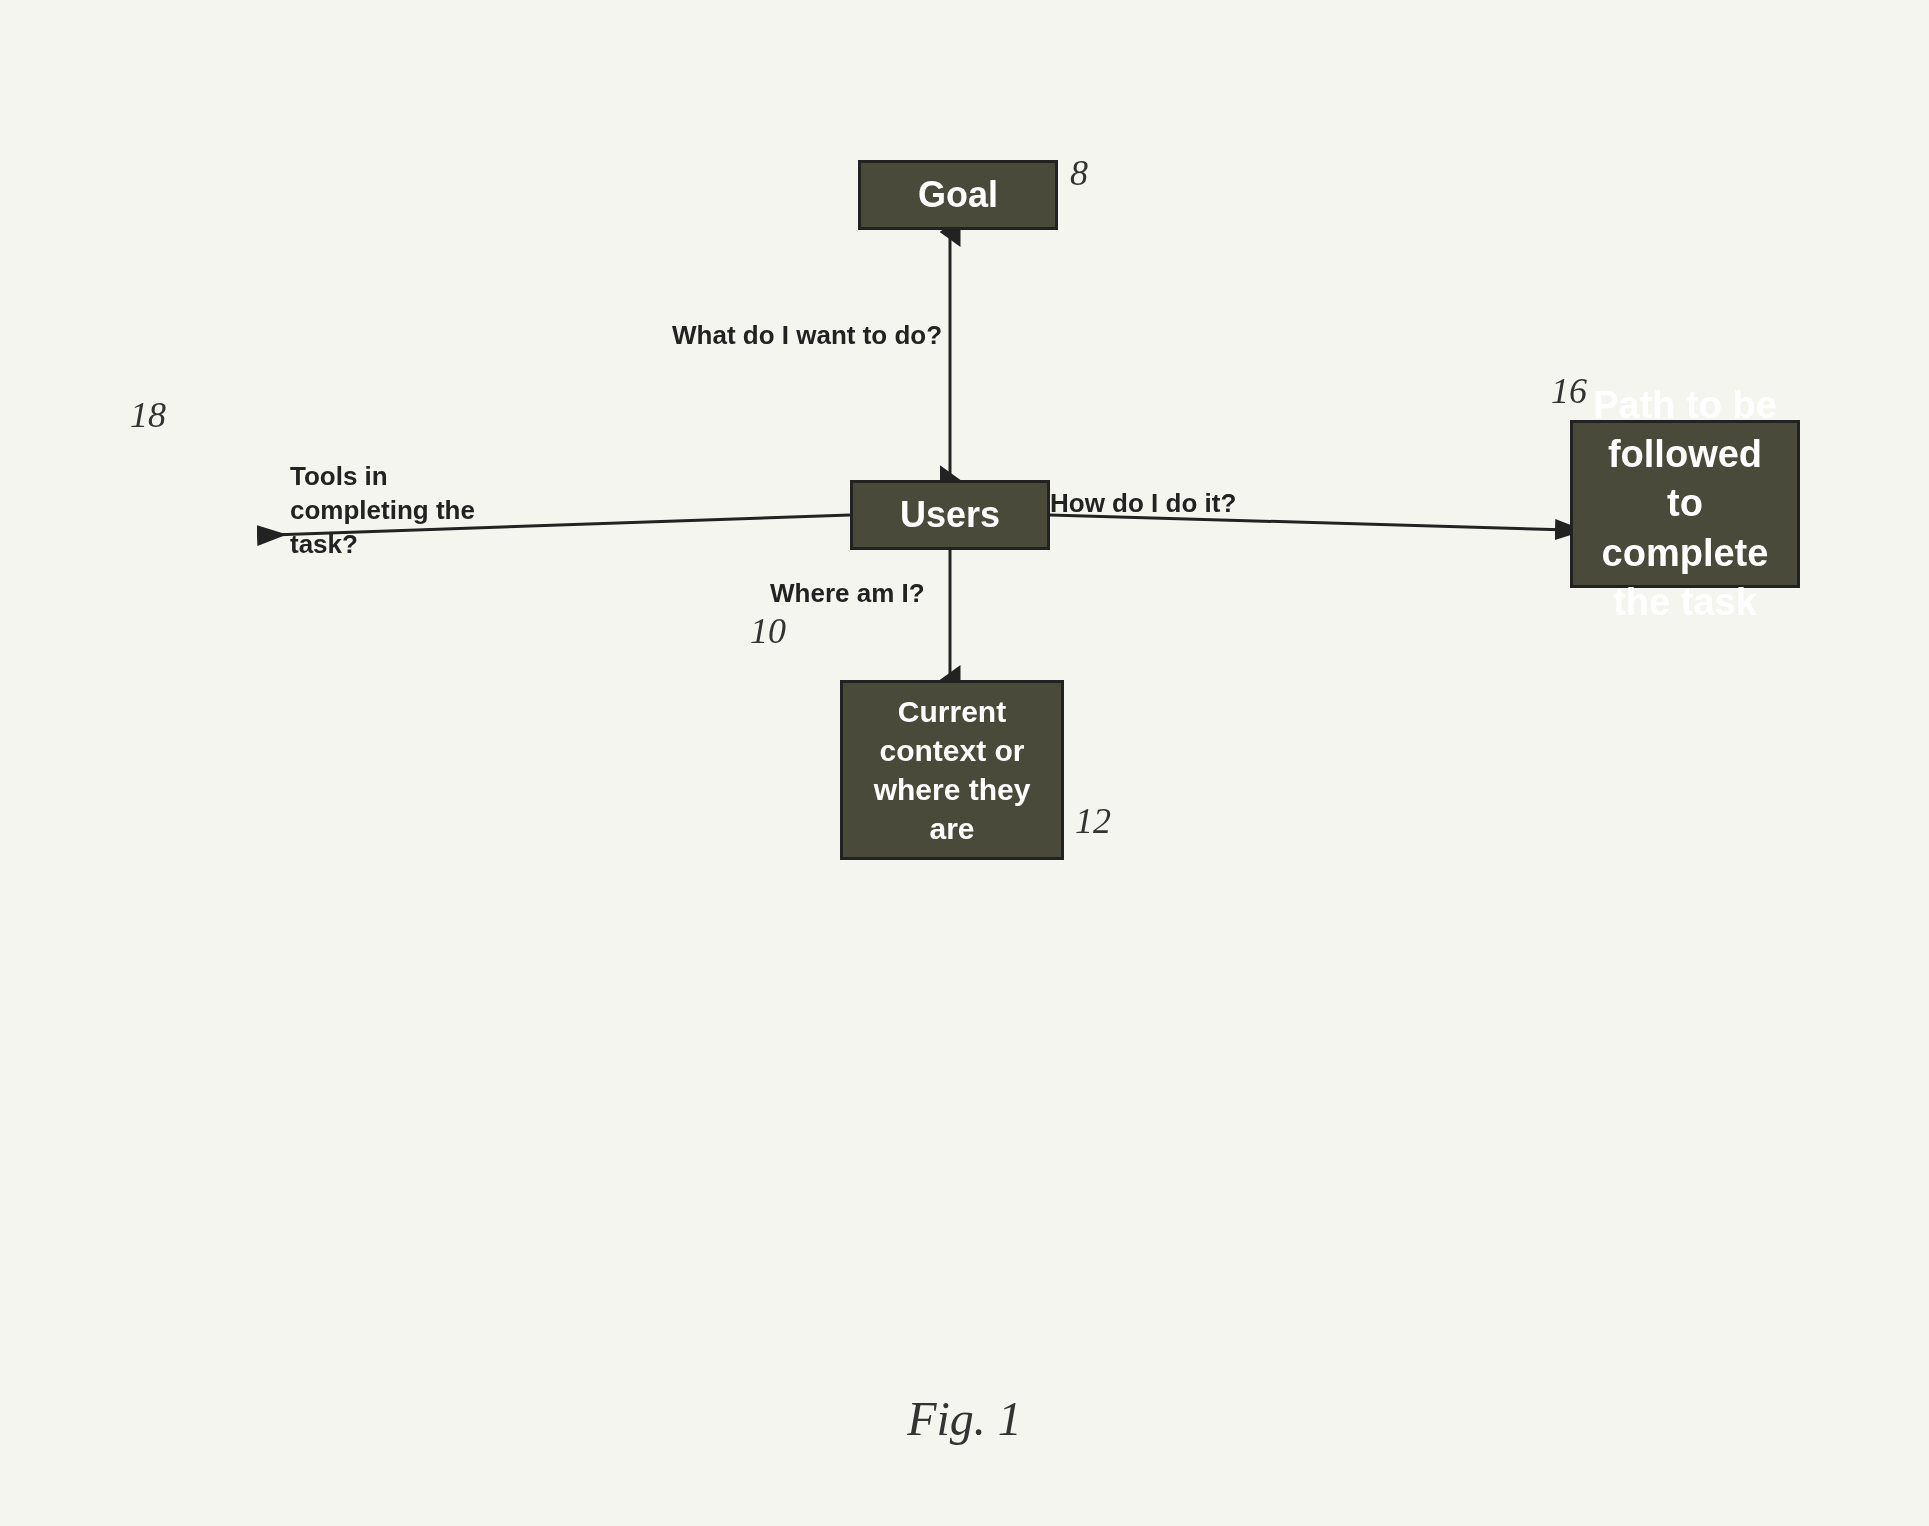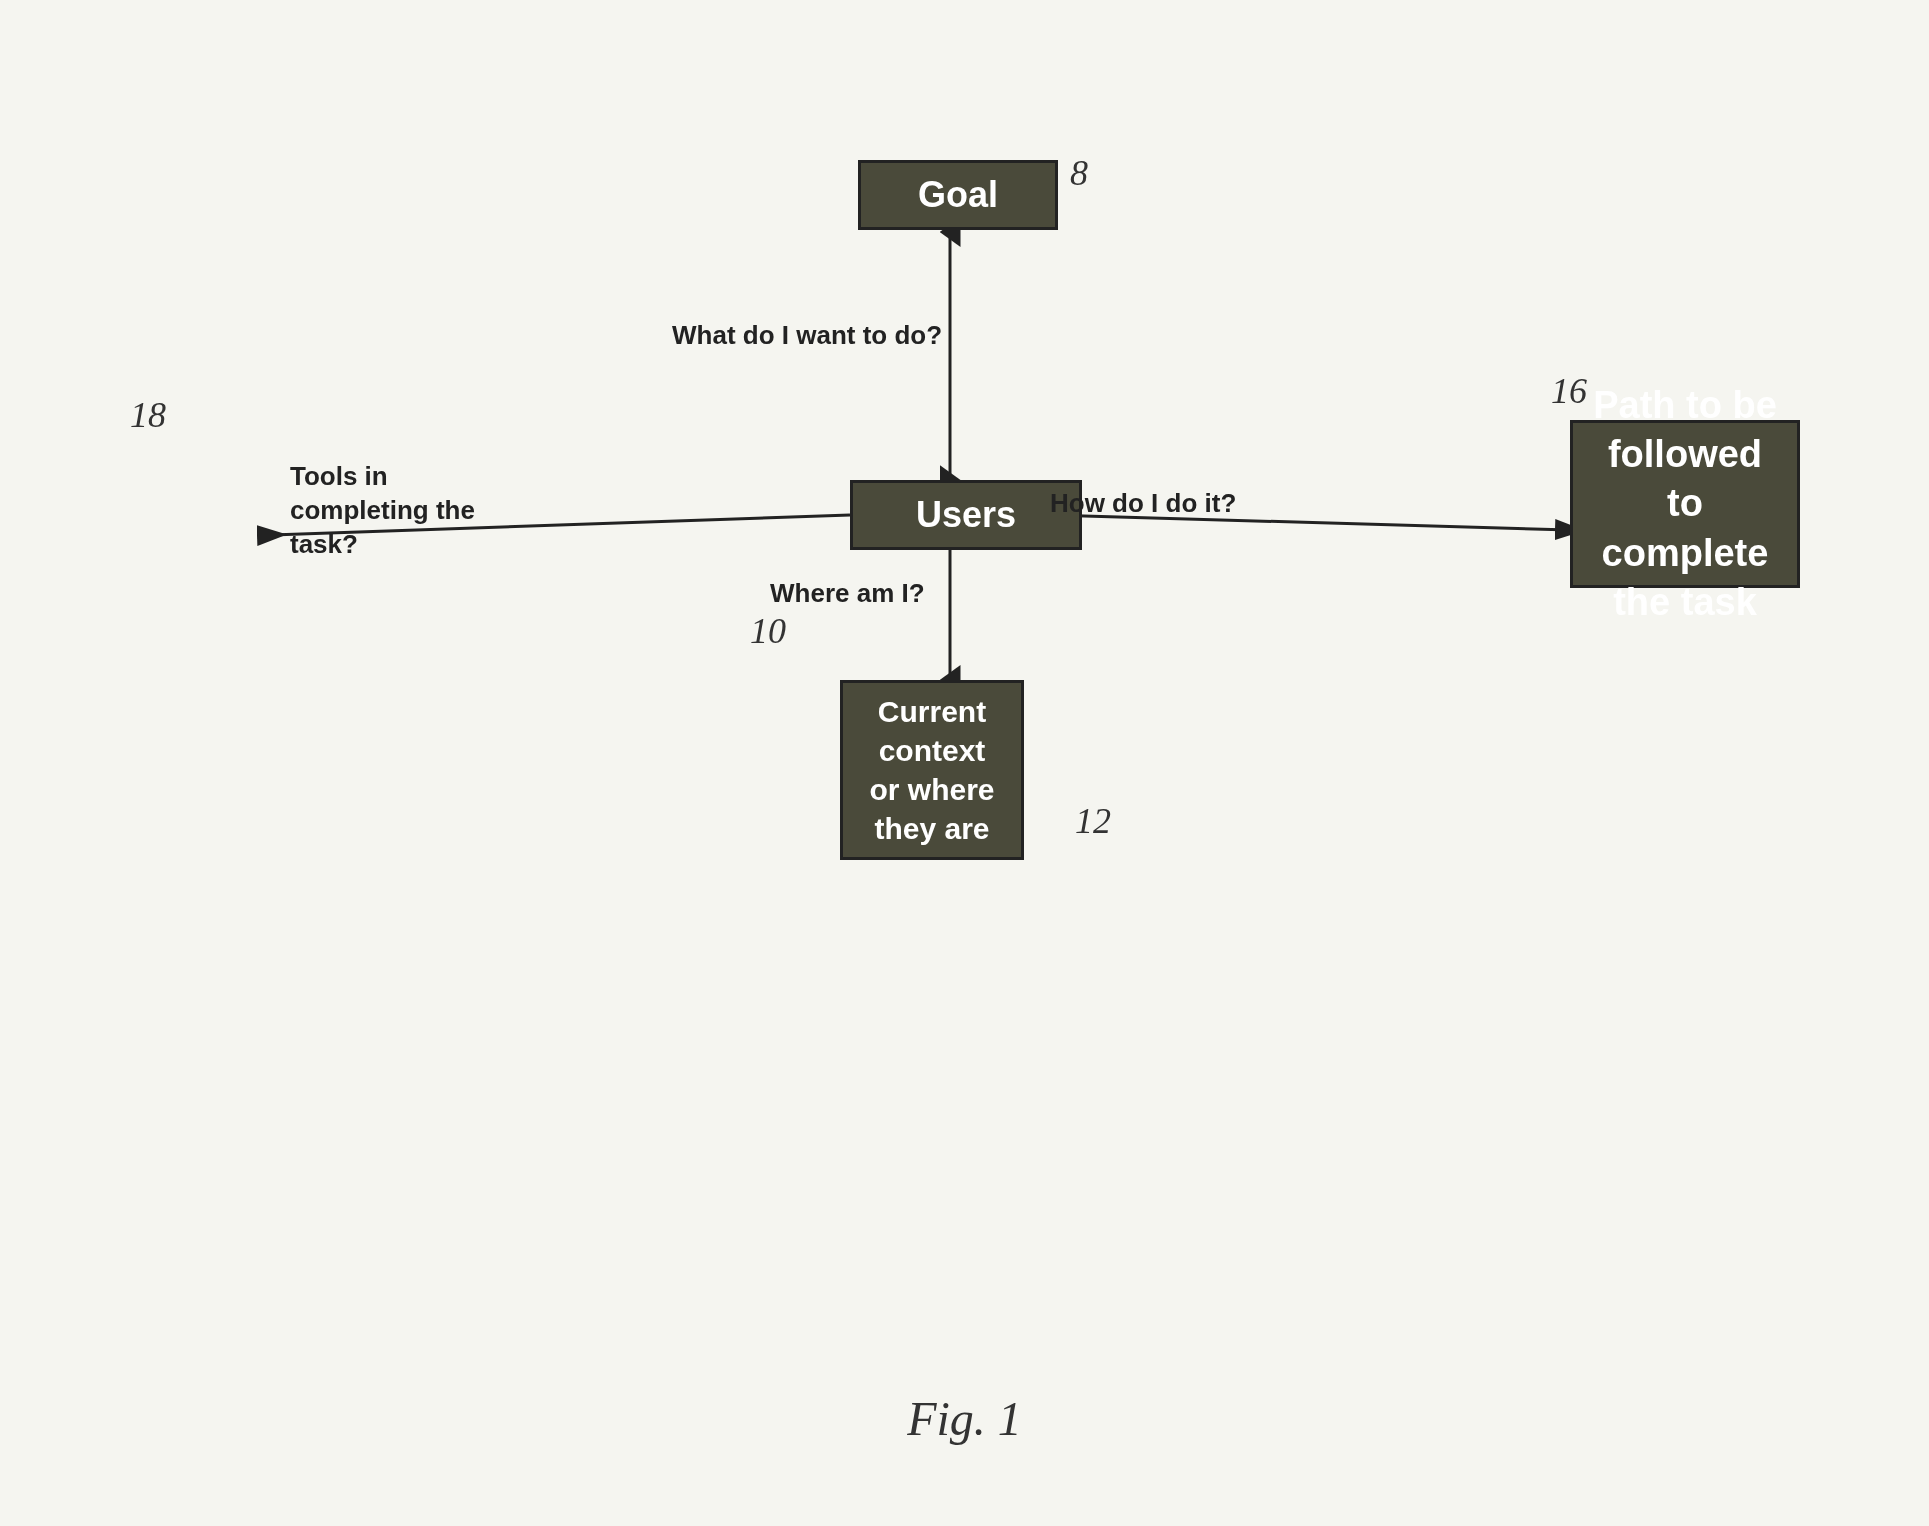--- a/index.html
+++ b/index.html
@@ -39,29 +39,29 @@
     .node-goal {
       width: 200px;
       height: 70px;
       left: 850px;
       top: 80px;
       font-size: 36px;
       margin-left: 8px;
     }
 
     .node-users {
-      width: 232px;
+      width: 200px;
       height: 70px;
       left: 850px;
       top: 400px;
       font-size: 36px;
     }
 
     .node-current {
-      width: 184px;
+      width: 224px;
       height: 180px;
       left: 840px;
       top: 600px;
       font-size: 30px;
       line-height: 1.3;
     }
 
     .node-process {
       width: 210px;
       height: 190px;

